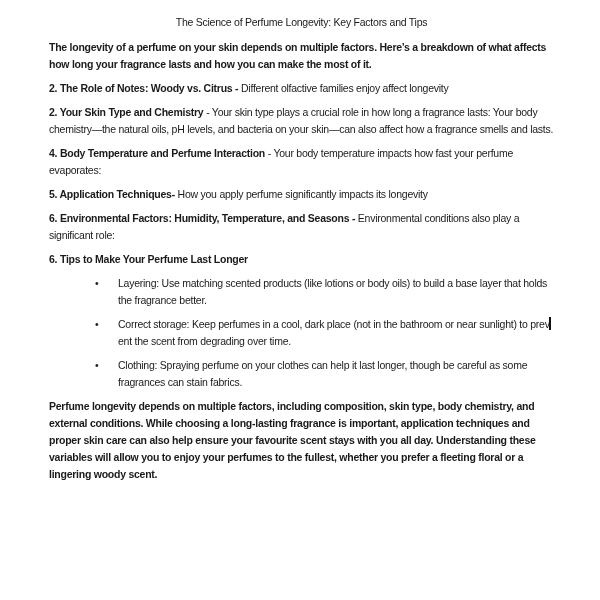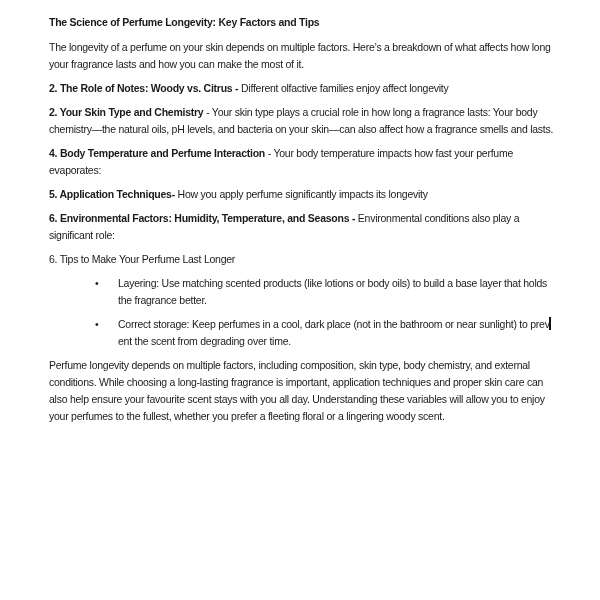--- a/index.html
+++ b/index.html
@@ -15,26 +15,27 @@
     height: 600px;
     padding: 14px 46px 0 49px;
     background: #ffffff;
   }
   .doc {
     font-size: 10.5px;
     line-height: 17px;
     letter-spacing: -0.25px;
   }
   .title {
-    font-weight: 700;
+    text-align: center;
+    font-weight: 400;
     margin-bottom: 8px;
   }
   .para { margin-top: 7px; }
   .bold { font-weight: 700; }
-  .intro, .conclusion, .tips-heading { font-weight: 400; }
+  .intro, .conclusion, .tips-heading { font-weight: 700; }
   ul.tips {
     list-style: none;
     margin-top: 7px;
     margin-left: 44px;
   }
   ul.tips li {
     position: relative;
     padding-left: 25px;
   }
   ul.tips li + li { margin-top: 7px; }
@@ -87,18 +88,19 @@
     <p class="para">
       <span class="bold">6. Environmental Factors: Humidity, Temperature, and Seasons -</span>
       <span>Environmental conditions also play a significant role:</span>
     </p>
 
     <p class="para tips-heading">6. Tips to Make Your Perfume Last Longer</p>
 
     <ul class="tips">
       <li><span>Layering: Use matching scented products (like lotions or body oils) to build a base layer that holds the fragrance better.</span></li>
       <li><span>Correct storage: Keep perfumes in a cool, dark place (not in the bathroom or near sunlight) to prev</span><span class="caret"></span><span>ent the scent from degrading over time.</span></li>
+      <li><span>Clothing: Spraying perfume on your clothes can help it last longer, though be careful as some fragrances can stain fabrics.</span></li>
     </ul>
 
     <p class="para conclusion">Perfume longevity depends on multiple factors, including composition, skin type, body chemistry, and external conditions. While choosing a long-lasting fragrance is important, application techniques and proper skin care can also help ensure your favourite scent stays with you all day. Understanding these variables will allow you to enjoy your perfumes to the fullest, whether you prefer a fleeting floral or a lingering woody scent.</p>
 
   </div>
 </div>
 
 </body></html>

